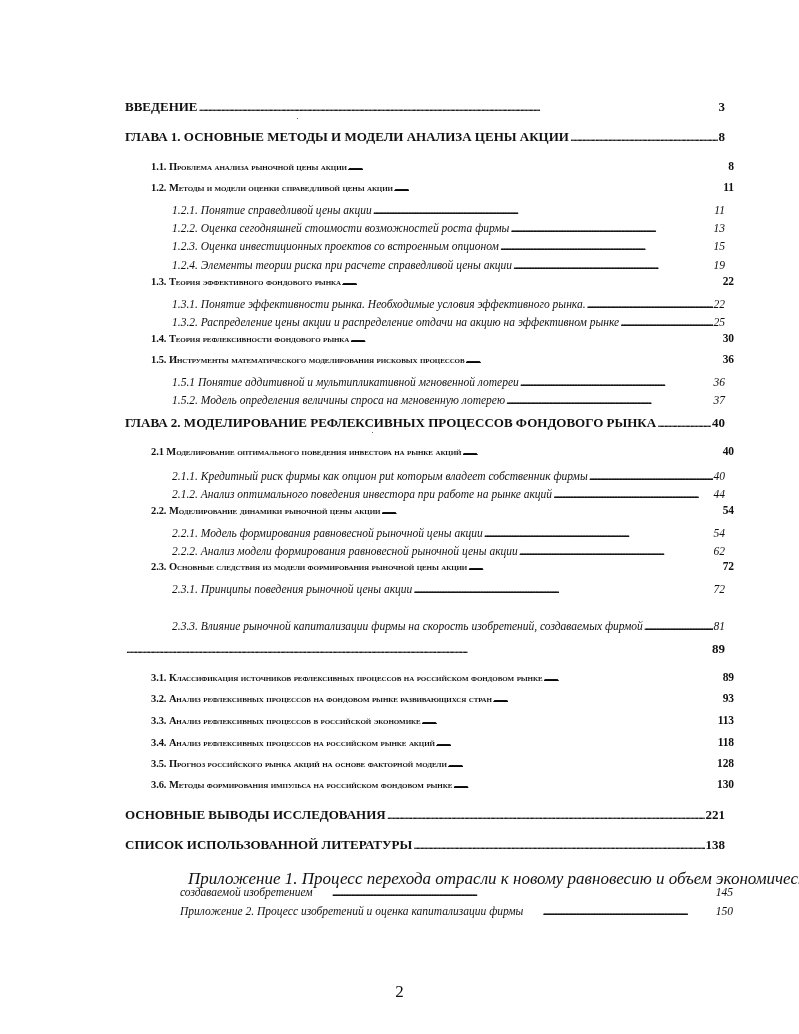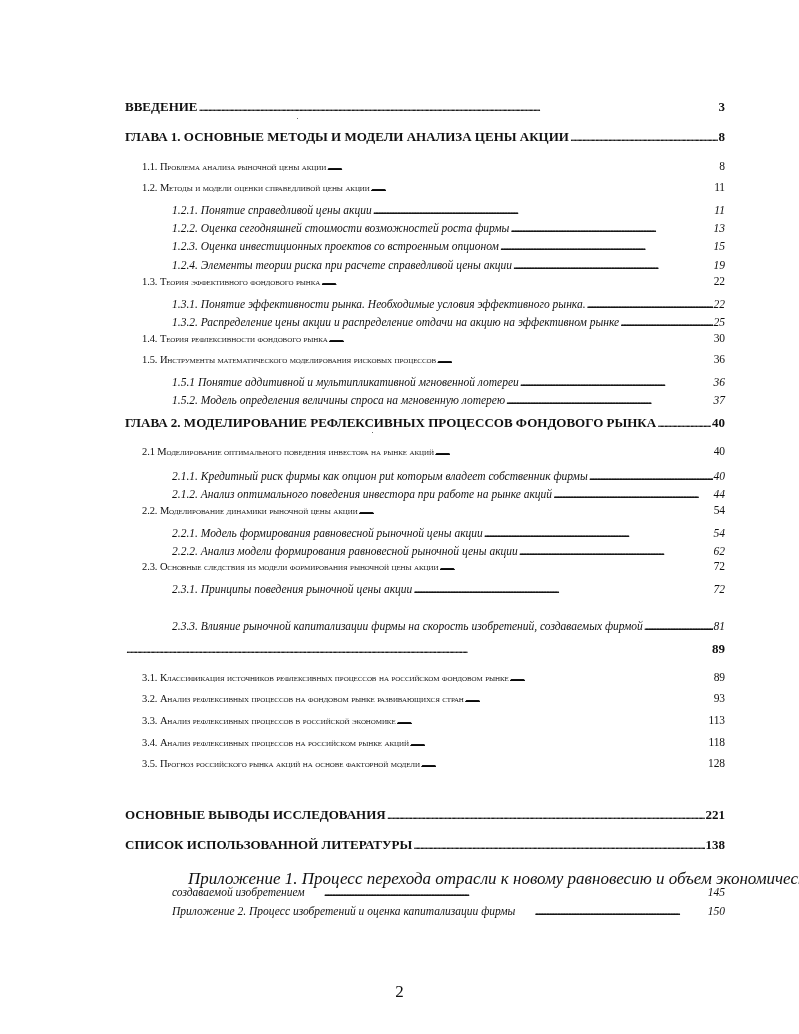--- a/index.html
+++ b/index.html
@@ -6,24 +6,24 @@
   body { width: 799px; height: 1034px; position: relative; overflow: hidden;
          font-family: "Liberation Serif", "DejaVu Serif", serif; color: #111; }
   .toc { position: absolute; left: 0; top: 0; width: 799px; height: 1034px; }
   .row { position: absolute; display: flex; align-items: baseline; white-space: nowrap; line-height: 1; }
   .row .t { flex: 0 0 auto; }
   .row .dots { flex: 1 1 auto; overflow: hidden; margin: 0 1px; min-width: 10px; }
   .row .dots::before { content: ". . . . . . . . . . . . . . . . . . . . . . . . . . . . . . . . . . . . . . . . . . . . . . . . . . . . . . . . . . . . . . . . . . . . . . . . . . . . . . . . . . . . . . . . . . . . . . . . . . . . . . . . . . . . . . . . . . . . . . . . . . . . . . . . . . . . . . . . . . . . . . . . . . . . . . . . . . . . . . . . . . . . . . . . . . . . . . . . . . . . . . . . . . . . . . . . . . . . . . . . . . . . . . . . . . . . . . . . . . . . . . . . . . . . . . . . . . . . . . . . . . . . . . . . . . . . . . . . . . . . . . ";
                       letter-spacing: -2.6px; font-weight: normal; font-style: normal; }
   .row .p { flex: 0 0 auto; }
   .lvl0 { left: 125px; width: 600px; font-weight: bold; font-size: 13px; }
-  .lvl1 { left: 142px; width: 583px; font-size: 10.5px; font-variant: small-caps; letter-spacing: -0.1px; }
+  .lvl1 { left: 151px; width: 583px; font-size: 10.5px; font-variant: small-caps; letter-spacing: -0.1px; font-weight: bold; }
   .lvl1 .p { font-variant: normal; font-size: 11.5px; }
   .lvl2 { left: 172px; width: 553px; font-style: italic; font-size: 11.5px; align-items: flex-end; }
-  .appx { left: 172px; width: 553px; font-style: italic; font-size: 11.5px; gap: 18px; }
+  .appx { left: 180px; width: 553px; font-style: italic; font-size: 11.5px; gap: 18px; }
   .appx-line1 { position: absolute; left: 172px; font-style: italic; font-size: 17px; white-space: nowrap; margin-left: 16px; }
   .pagenum { position: absolute; left: 0; width: 799px; text-align: center; top: 982px; font-size: 17px; }
   .speck { position: absolute; width: 1px; height: 1px; background: #666; }
 </style>
 </head>
 <body>
 
 <div class="toc">
 
   <div class="row lvl0" style="top:100px">
@@ -205,20 +205,25 @@
     <span class="dots"></span>
     <span class="p">118</span>
   </div>
 
   <div class="row lvl1" style="top:758px">
     <span class="t">3.5. Прогноз российского рынка акций на основе факторной модели</span>
     <span class="dots"></span>
     <span class="p">128</span>
   </div>
 
+  <div class="row lvl1" style="top:779px">
+    <span class="t">3.6. Методы формирования импульса на российском фондовом рынке</span>
+    <span class="dots"></span>
+    <span class="p">130</span>
+  </div>
 
   <div class="row lvl0" style="top:808px">
     <span class="t">ОСНОВНЫЕ ВЫВОДЫ ИССЛЕДОВАНИЯ</span>
     <span class="dots"></span>
     <span class="p">221</span>
   </div>
 
   <div class="row lvl0" style="top:838px">
     <span class="t">СПИСОК ИСПОЛЬЗОВАННОЙ ЛИТЕРАТУРЫ</span>
     <span class="dots"></span>

